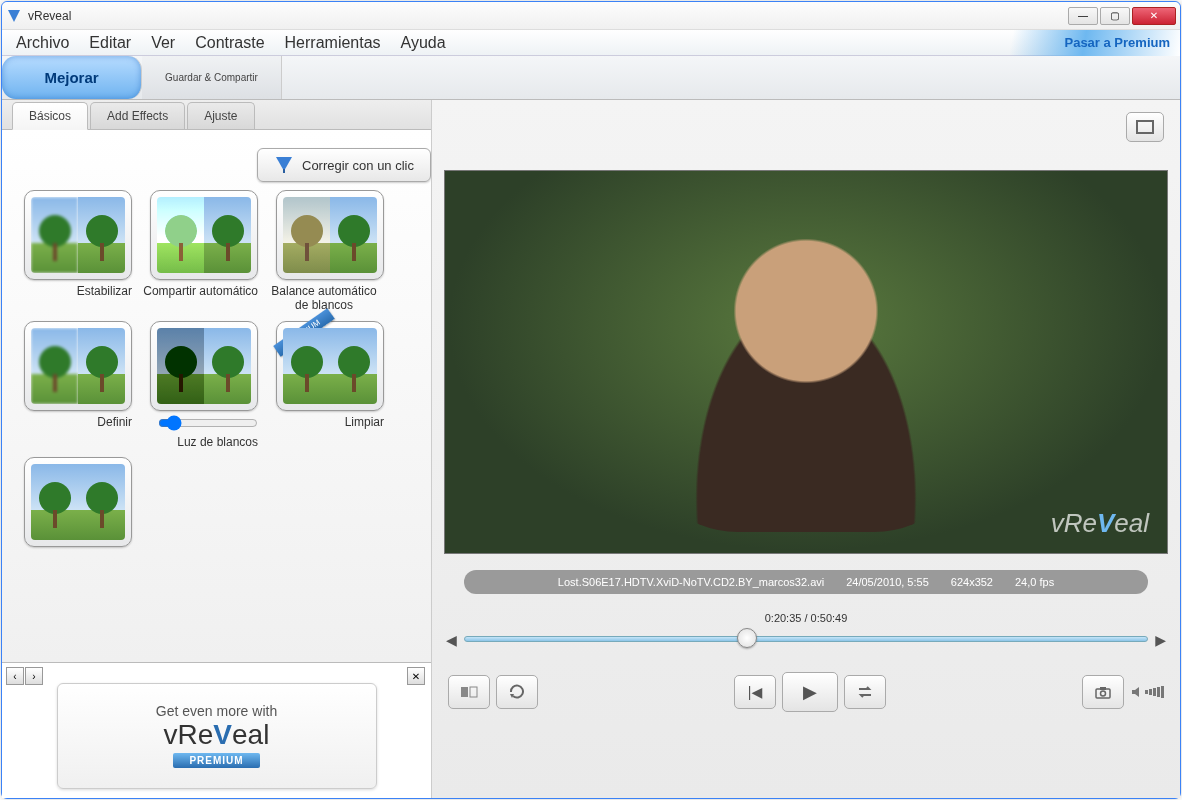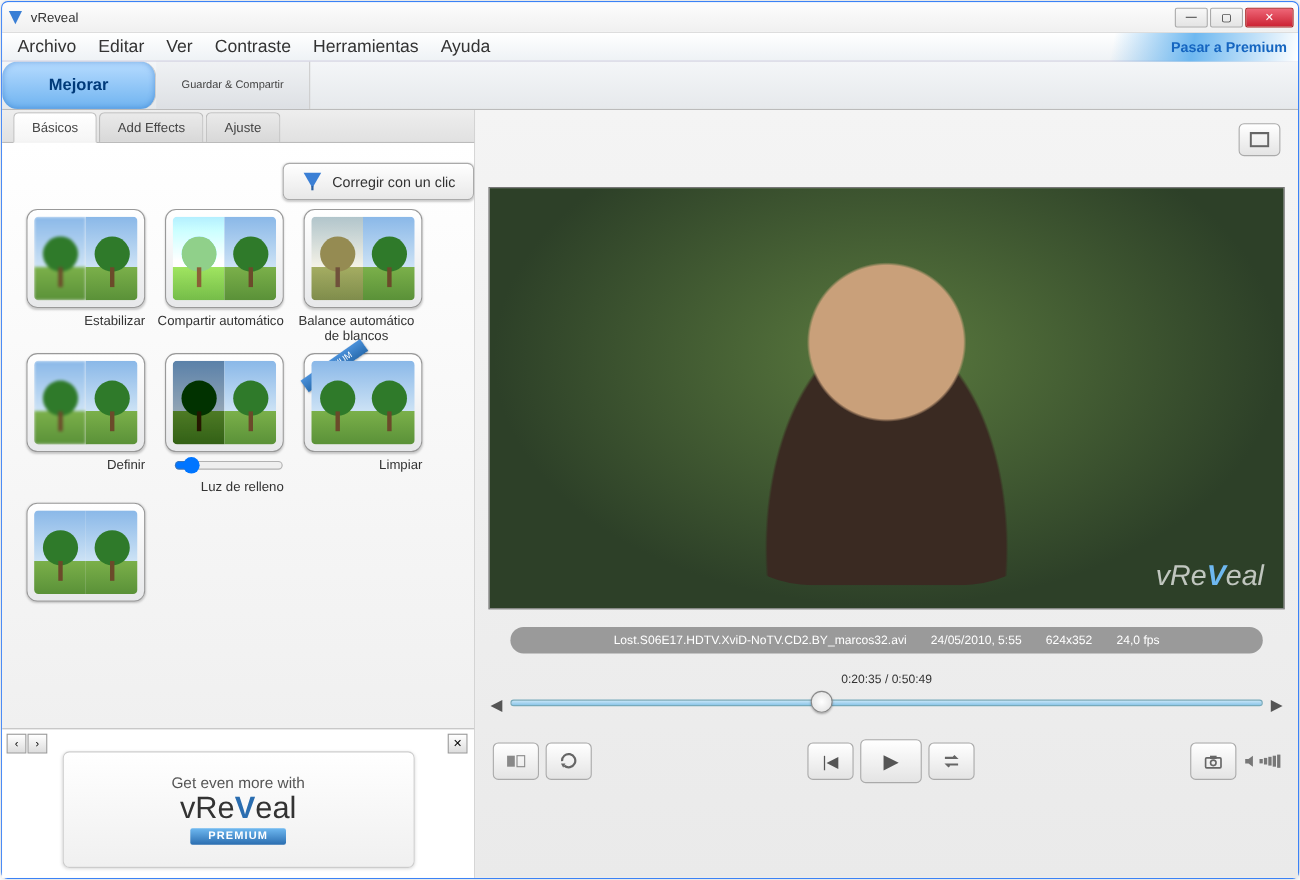--- a/index.html
+++ b/index.html
@@ -240,21 +240,21 @@
                     </div>
                     <div class="tree-half sky">
                       <svg width="40" height="50" viewBox="0 0 40 50">
                         <ellipse cx="20" cy="18" rx="16" ry="16" fill="#2f7a2a"></ellipse>
                         <rect x="18" y="30" width="4" height="18" fill="#6b4a2a"></rect>
                       </svg>
                     </div>
                   </div>
                 </div>
               <input type="range" class="fill-slider" min="0" max="100" value="10" style="">
-              <div class="effect-label">Luz de relleno</div>
+              <div class="effect-label">Luz de blancos</div>
             </div>
             <div class="effect-item">
               <div class="effect-thumb">
                 <div class="premium-ribbon">PREMIUM</div>
                 <div class="tree-split">
                     <div class="tree-half sky">
                       <svg width="40" height="50" viewBox="0 0 40 50">
                         <ellipse cx="20" cy="18" rx="16" ry="16" fill="#2f7a2a"></ellipse>
                         <rect x="18" y="30" width="4" height="18" fill="#6b4a2a"></rect>
                       </svg>

